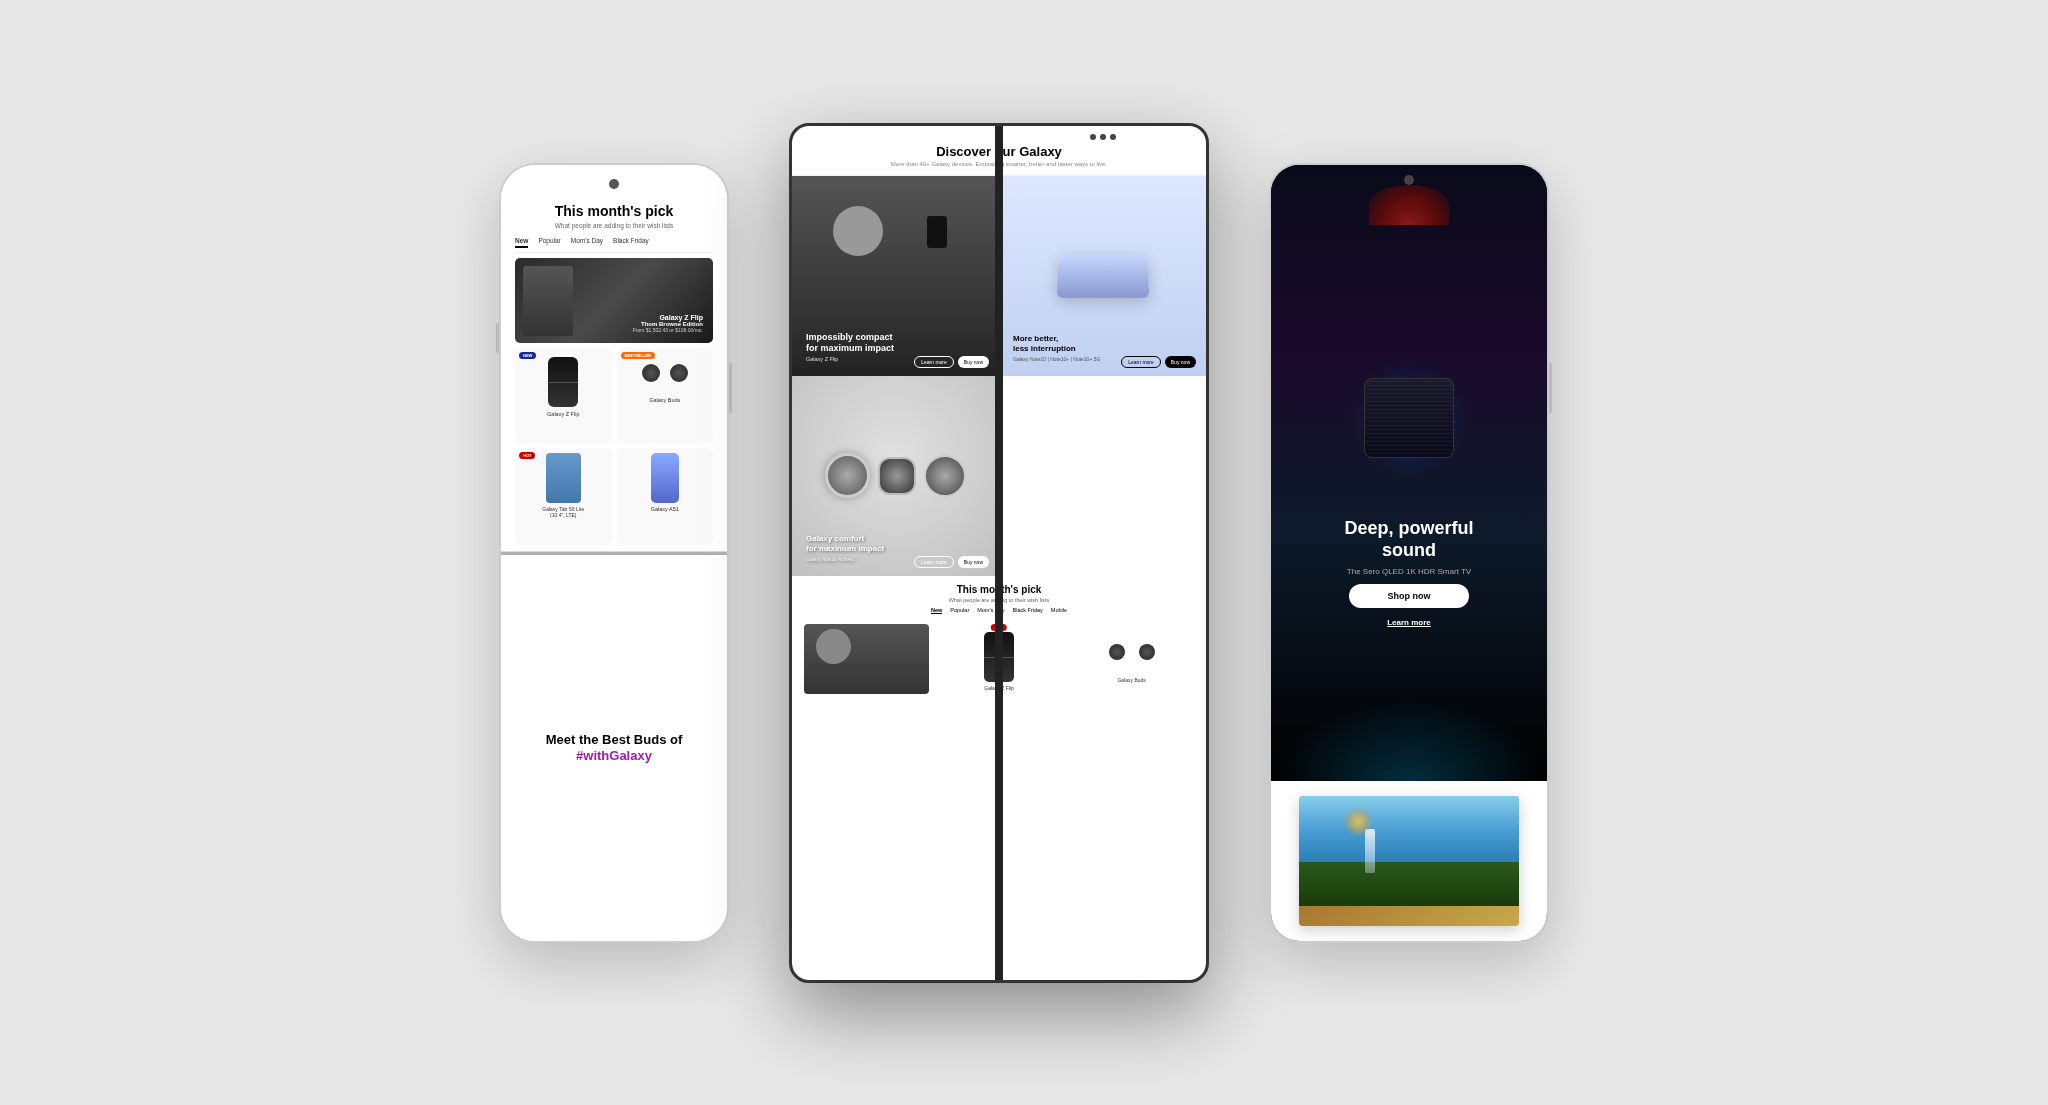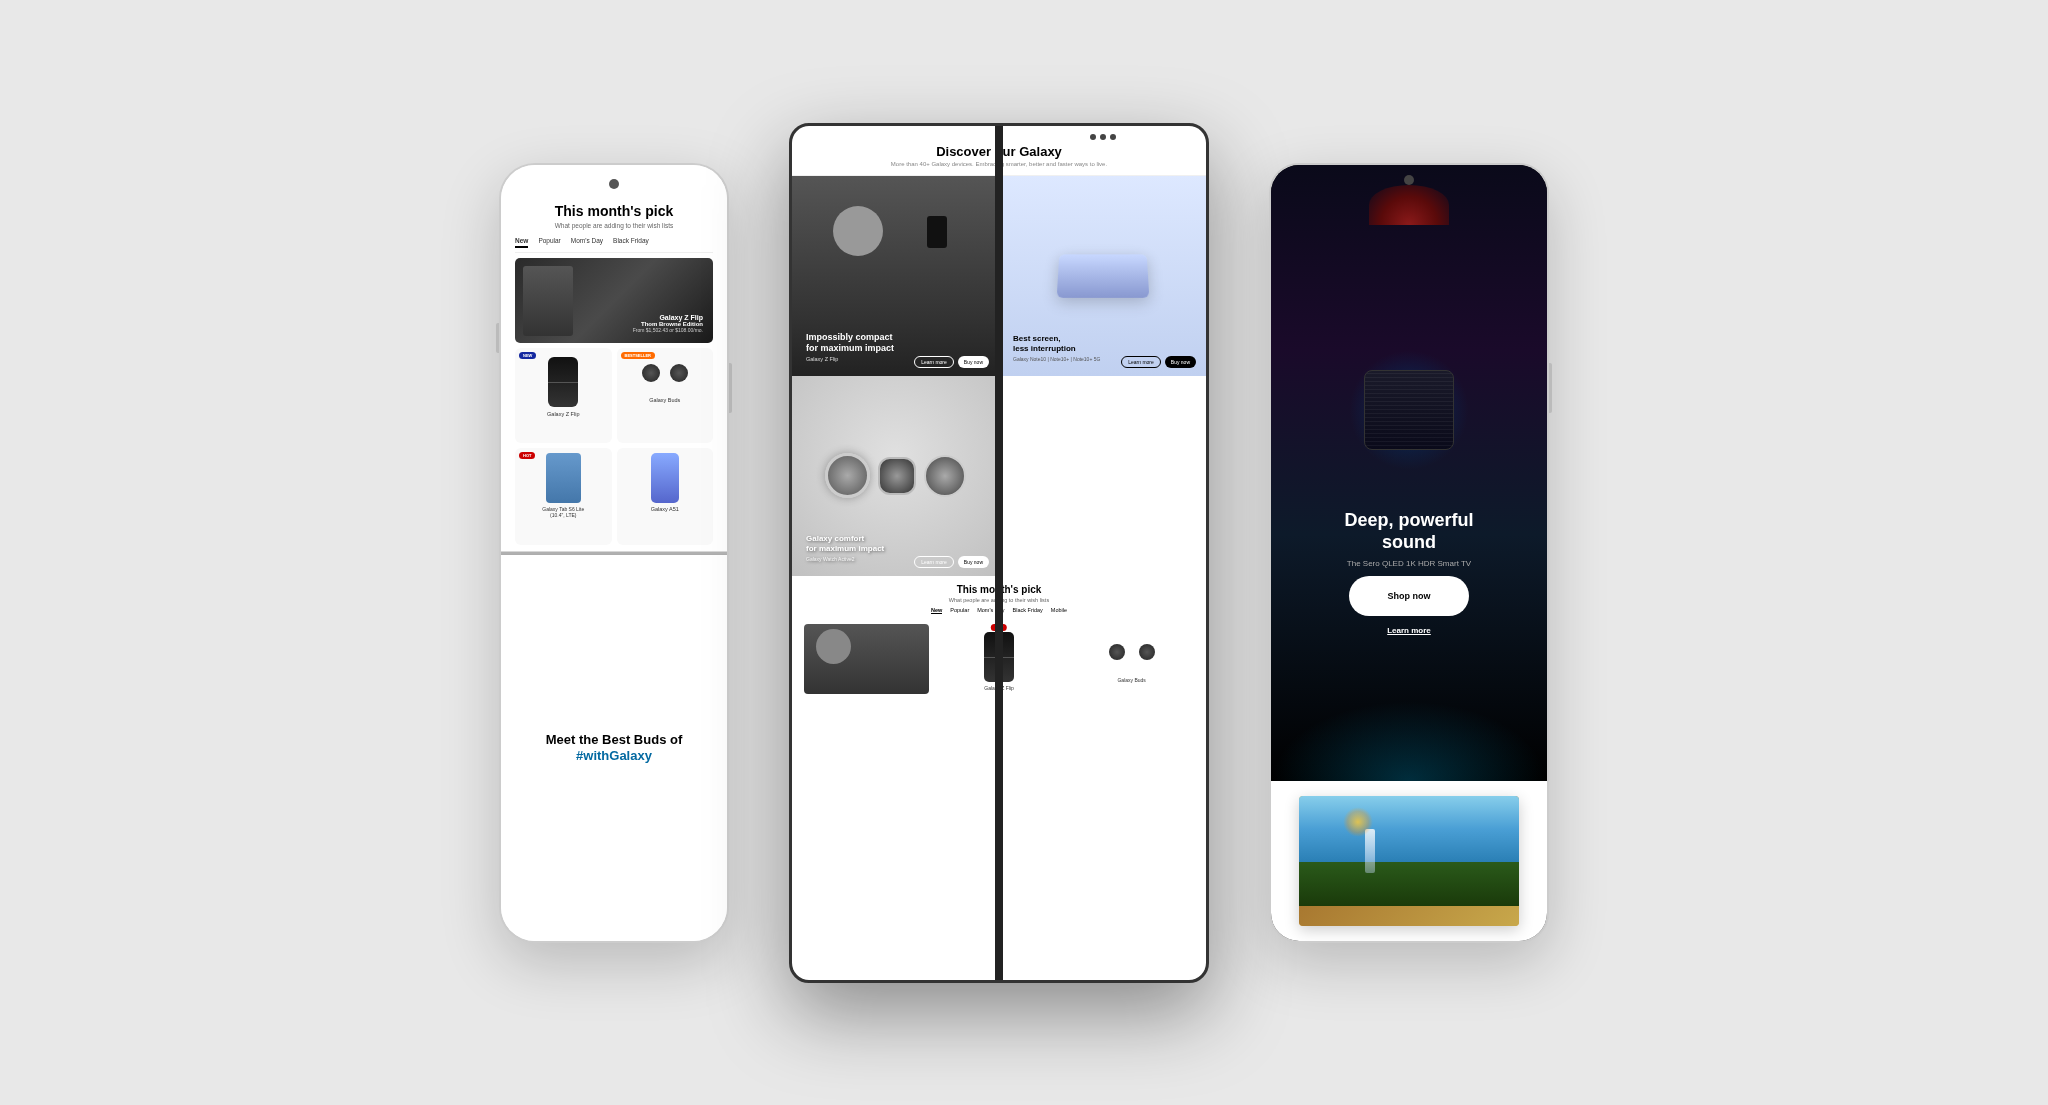--- a/index.html
+++ b/index.html
@@ -572,21 +572,21 @@
               <div style="font-size:5.5px; color:#333; margin-top:3px;">Galaxy A51</div>
             </div>
           </div>
         </div>
       </div>
 
       <div class="half-bottom">
         <div style="background:#fff; height:100%; display:flex; align-items:center; justify-content:center; padding:14px;">
           <div style="text-align:center;">
             <div style="font-size:13px; font-weight:700; color:#000; line-height:1.3;">Meet the Best Buds of</div>
-            <div style="font-size:13px; font-weight:700; color:#0369a1;">#withGalaxy</div>
+            <div style="font-size:13px; font-weight:700; color:#a21caf;">#withGalaxy</div>
           </div>
         </div>
       </div>
     </div>
 
     <div class="side-btn-left"></div>
     <div class="side-btn-right"></div>
   </div>
 
   <div class="phone-2">
@@ -621,21 +621,21 @@
               <button style="font-size:5px; padding:2px 6px; border:none; color:#000; border-radius:8px; background:#fff; cursor:pointer;">Buy now</button>
             </div>
           </div>
 
           <div style="position:relative; overflow:hidden; background:#eef0f8; height:200px;">
 
             <div style="width:100%; height:100%; display:flex; align-items:center; justify-content:center; background:linear-gradient(180deg, #dde8ff 0%, #c0d0f0 100%);">
               <div style="width:90px; height:45px; background:linear-gradient(180deg, #c8d8ff 0%, #8898d0 100%); border-radius:6px; transform:perspective(200px) rotateX(15deg); box-shadow: 0 4px 15px rgba(0,0,0,0.2);"></div>
             </div>
             <div style="position:absolute; bottom:14px; left:14px;">
-              <div style="font-size:8px; font-weight:700; line-height:1.2; color:#000;">Best screen,</div>
+              <div style="font-size:8px; font-weight:700; line-height:1.2; color:#000;">More better,</div>
               <div style="font-size:8px; font-weight:700; line-height:1.2; color:#000;">less interruption</div>
               <div style="font-size:5px; color:#555; margin-top:2px;">Galaxy Note10 | Note10+ | Note10+ 5G</div>
             </div>
             <div style="position:absolute; bottom:8px; right:10px; display:flex; gap:4px;">
               <button style="font-size:5px; padding:2px 6px; border:1px solid #000; color:#000; border-radius:8px; background:transparent; cursor:pointer;">Learn more</button>
               <button style="font-size:5px; padding:2px 6px; border:none; color:#fff; border-radius:8px; background:#000; cursor:pointer;">Buy now</button>
             </div>
           </div>
 
           <div style="position:relative; overflow:hidden; height:200px; background:#e8e8e8;">
@@ -720,21 +720,21 @@
           </div>
 
           <div class="s3-accent-arc"></div>
 
           <div class="s3-text-area">
             <div style="font-size:18px; font-weight:700; color:#fff; line-height:1.2; text-align:center;">
               Deep, powerful<br>sound
             </div>
             <div style="font-size:8px; color:#aaa; margin-top:6px;">The Sero QLED 1K HDR Smart TV</div>
 
-            <button style="margin-top:8px; display:block; width:120px; background:#fff; color:#000; border:none; border-radius:20px; padding:15px 30px; font-size:9px; font-weight:600; cursor:pointer; margin-left:auto; margin-right:auto;">Shop now</button>
+            <button style="margin-top:8px; display:block; width:120px; background:#fff; color:#000; border:none; border-radius:20px; padding:7px 30px; font-size:9px; font-weight:600; cursor:pointer; margin-left:auto; margin-right:auto;">Shop now</button>
 
             <button style="display:block; margin-top:10px; color:#fff; font-size:8px; font-weight:600; text-decoration:underline; background:none; border:none; cursor:pointer; margin-left:auto; margin-right:auto;">Learn more</button>
           </div>
         </div>
 
         <div class="s3-tv-section">
           <div class="s3-tv-frame">
             <div class="s3-tv-screen">
               <div class="s3-tv-landscape"></div>
               <div class="s3-tv-waterfall"></div>

